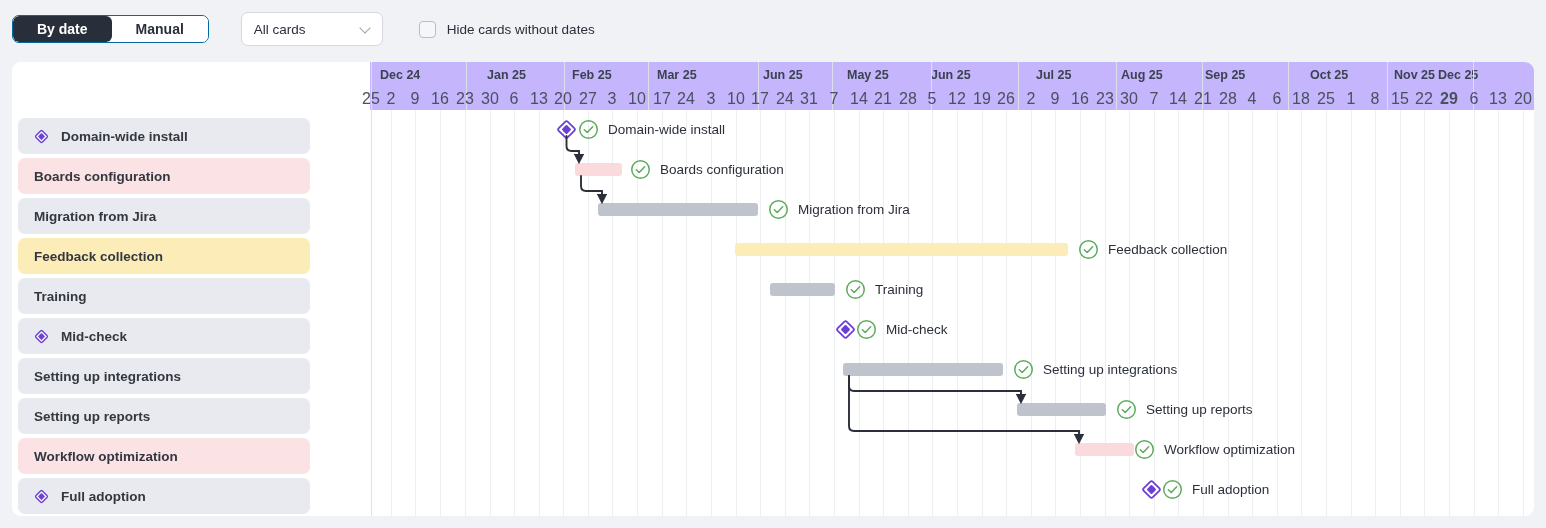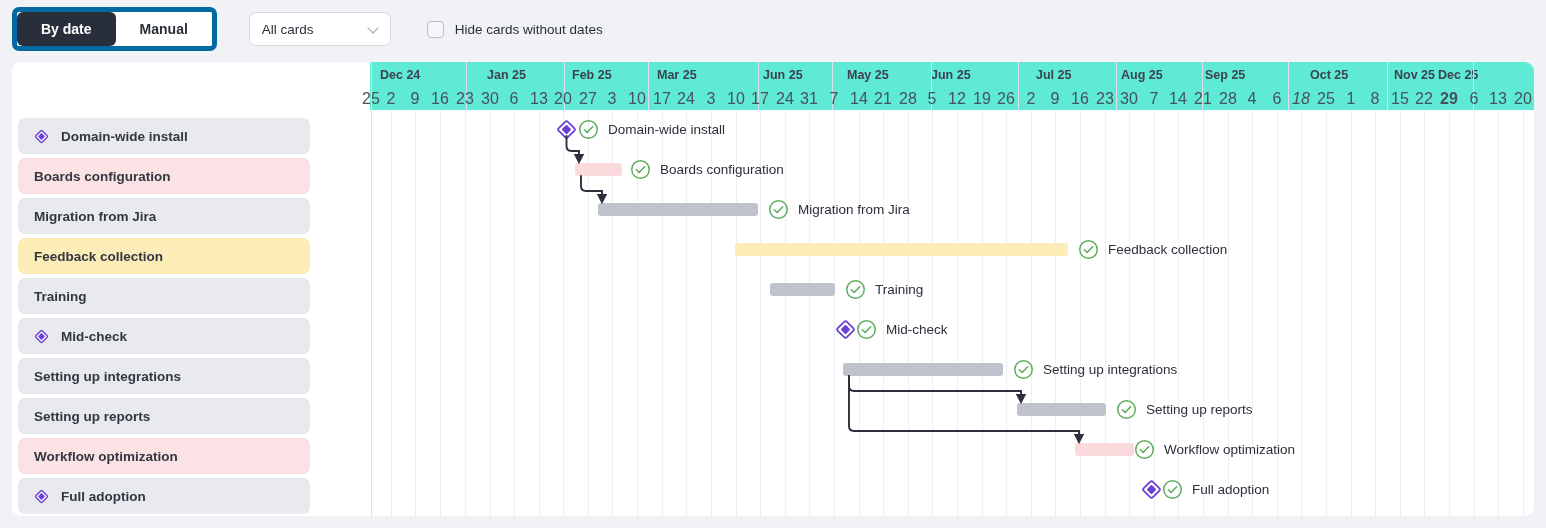--- a/index.html
+++ b/index.html
@@ -11,22 +11,22 @@
   }
   .app { position: relative; width: 1546px; height: 528px; background: #f1f2f6; }
 
   
   .toolbar {
     position: absolute; left: 0; top: 0; width: 1546px; height: 58px;
     display: flex; align-items: center; padding-left: 12px; gap: 14px;
     background: #f1f2f6;
   }
   .segmented {
-    display: flex; height: 44px; border-radius: 7px; overflow: hidden;
-    border: 5px solid #0369a1; background: #ffffff; text-align: right;
+    display: flex; height: 28px; border-radius: 7px; overflow: hidden;
+    border: 1px solid #0369a1; background: #ffffff; text-align: right;
   }
   .seg {
     display: flex; align-items: center; justify-content: center;
     font-size: 14px; font-weight: bold; cursor: pointer;
     padding: 0 24px; color: #2b2f3a; background: #ffffff;
   }
   .seg.active { background: #282f3a; color: #ffffff; border-radius: 6px; }
 
   .select {
     width: 142px; height: 34px; background: #ffffff; border: 1px solid #d6d9e0;
@@ -78,21 +78,21 @@
   .tasklist { position: absolute; left: 6px; top: 56px; width: 292px; }
   .taskcard {
     height: 36px; margin-bottom: 4px; border-radius: 7px;
     display: flex; align-items: center; padding-left: 16px; gap: 12px;
     font-size: 13.5px; font-weight: bold; color: #33373f; cursor: pointer;
   }
   .diamond-sm { width: 15px; height: 15px; flex: none; }
 
   
   .chart { position: absolute; left: 358px; top: 0; width: 1164px; height: 454px; background: #fff; }
-  .chart-header { position: absolute; left:0; top:0; width: 1164px; height: 48px; background:#5eead4; }
+  .chart-header { position: absolute; left:0; top:0; width: 1164px; height: 48px; background:#c4b5fd; }
   .month { position: absolute; top: 6px; font-size: 12.5px; color: #3c4350; font-weight: bold; white-space: nowrap; }
   .tick  { position: absolute; top: 28px; font-size: 16px; color: #49505e; transform: translateX(-50%); white-space: nowrap; }
   .msep  { position: absolute; top: 0; width: 1px; height: 48px; background: #dcdfe7; }
 
   .grid { position: absolute; left:0; top: 48px; width: 1164px; height: 406px; }
   .gline { position: absolute; top: 0; width: 1px; height: 406px; background: #eceef2; }
   .gline.month { background: #dfe2e9; top: 0; }
 
   .rows { position: absolute; left: 0; top: 48px; width: 1164px; height: 406px; }
   .row { position: absolute; left: 0; width: 1164px; height: 40px; }
@@ -233,21 +233,21 @@
           <div class="tick" style="left: 685px;">9</div>
           <div class="tick" style="left: 710px;">16</div>
           <div class="tick" style="left: 735px;">23</div>
           <div class="tick" style="left: 759px;">30</div>
           <div class="tick" style="left: 784px;">7</div>
           <div class="tick" style="left: 808px;">14</div>
           <div class="tick" style="left: 833px;">21</div>
           <div class="tick" style="left: 858px;">28</div>
           <div class="tick" style="left: 882px;">4</div>
           <div class="tick" style="left: 907px;">6</div>
-          <div class="tick" style="left: 931px; font-style: italic;">18</div>
+          <div class="tick" style="left: 931px;">18</div>
           <div class="tick" style="left: 956px;">25</div>
           <div class="tick" style="left: 981px;">1</div>
           <div class="tick" style="left: 1005px;">8</div>
           <div class="tick" style="left: 1030px;">15</div>
           <div class="tick" style="left: 1054px;">22</div>
           <div class="tick" style="left: 1079px; font-weight: bold;">29</div>
           <div class="tick" style="left: 1104px;">6</div>
           <div class="tick" style="left: 1128px;">13</div>
           <div class="tick" style="left: 1153px;">20</div>
         </div>

